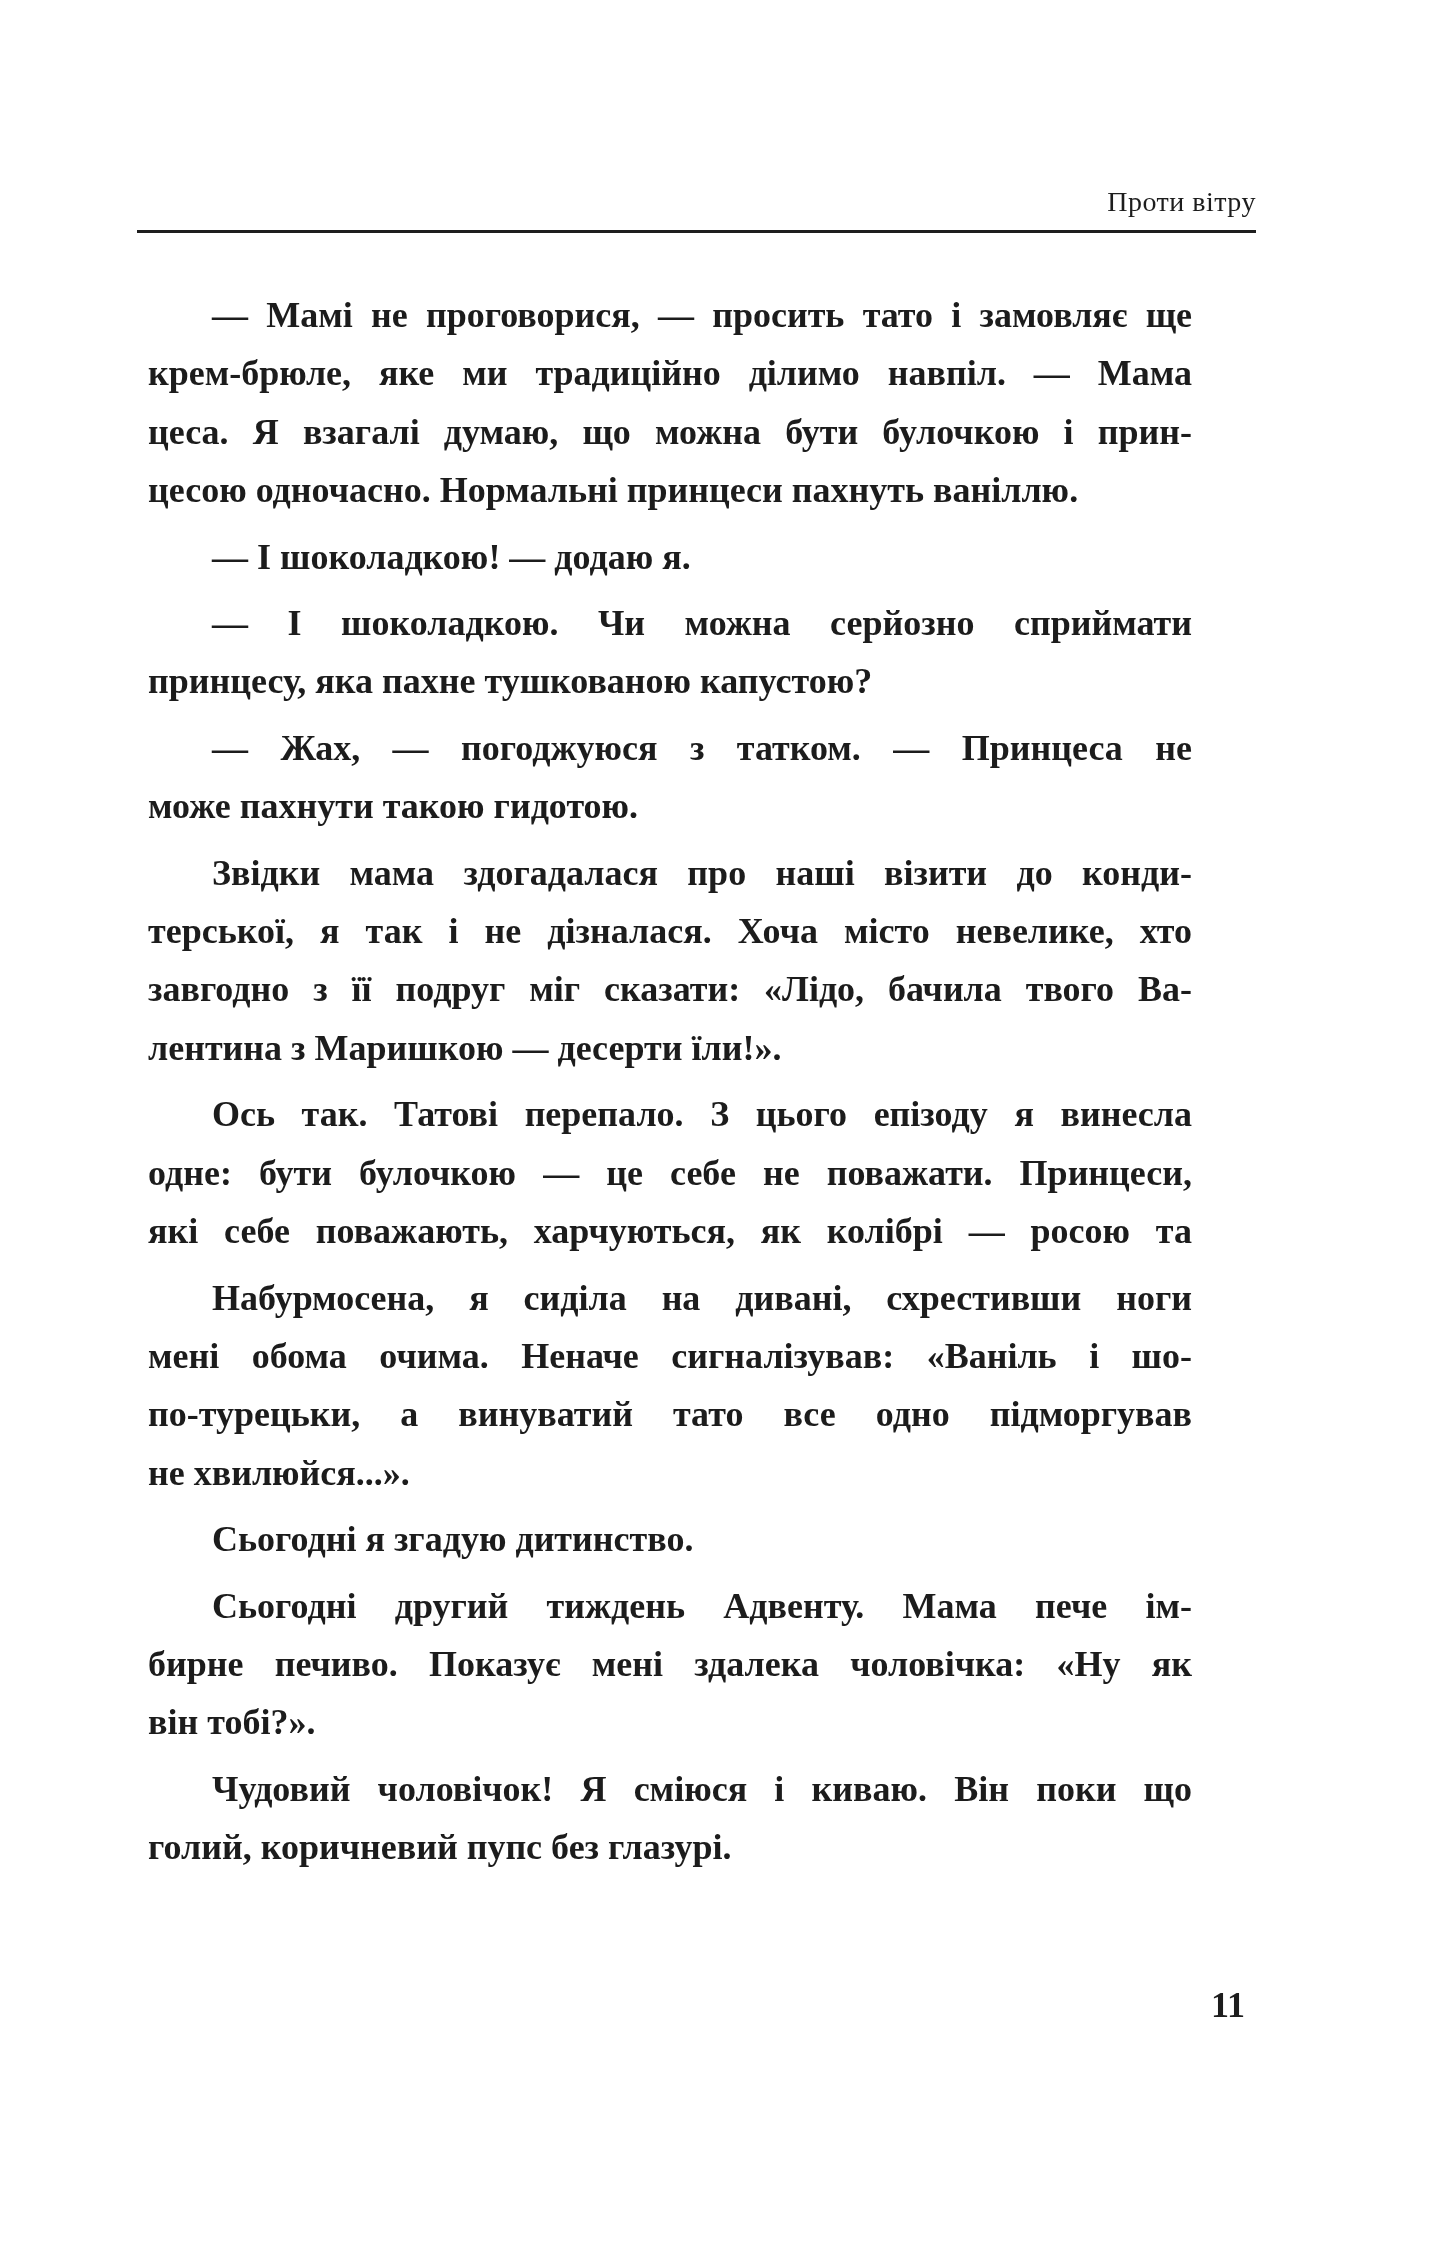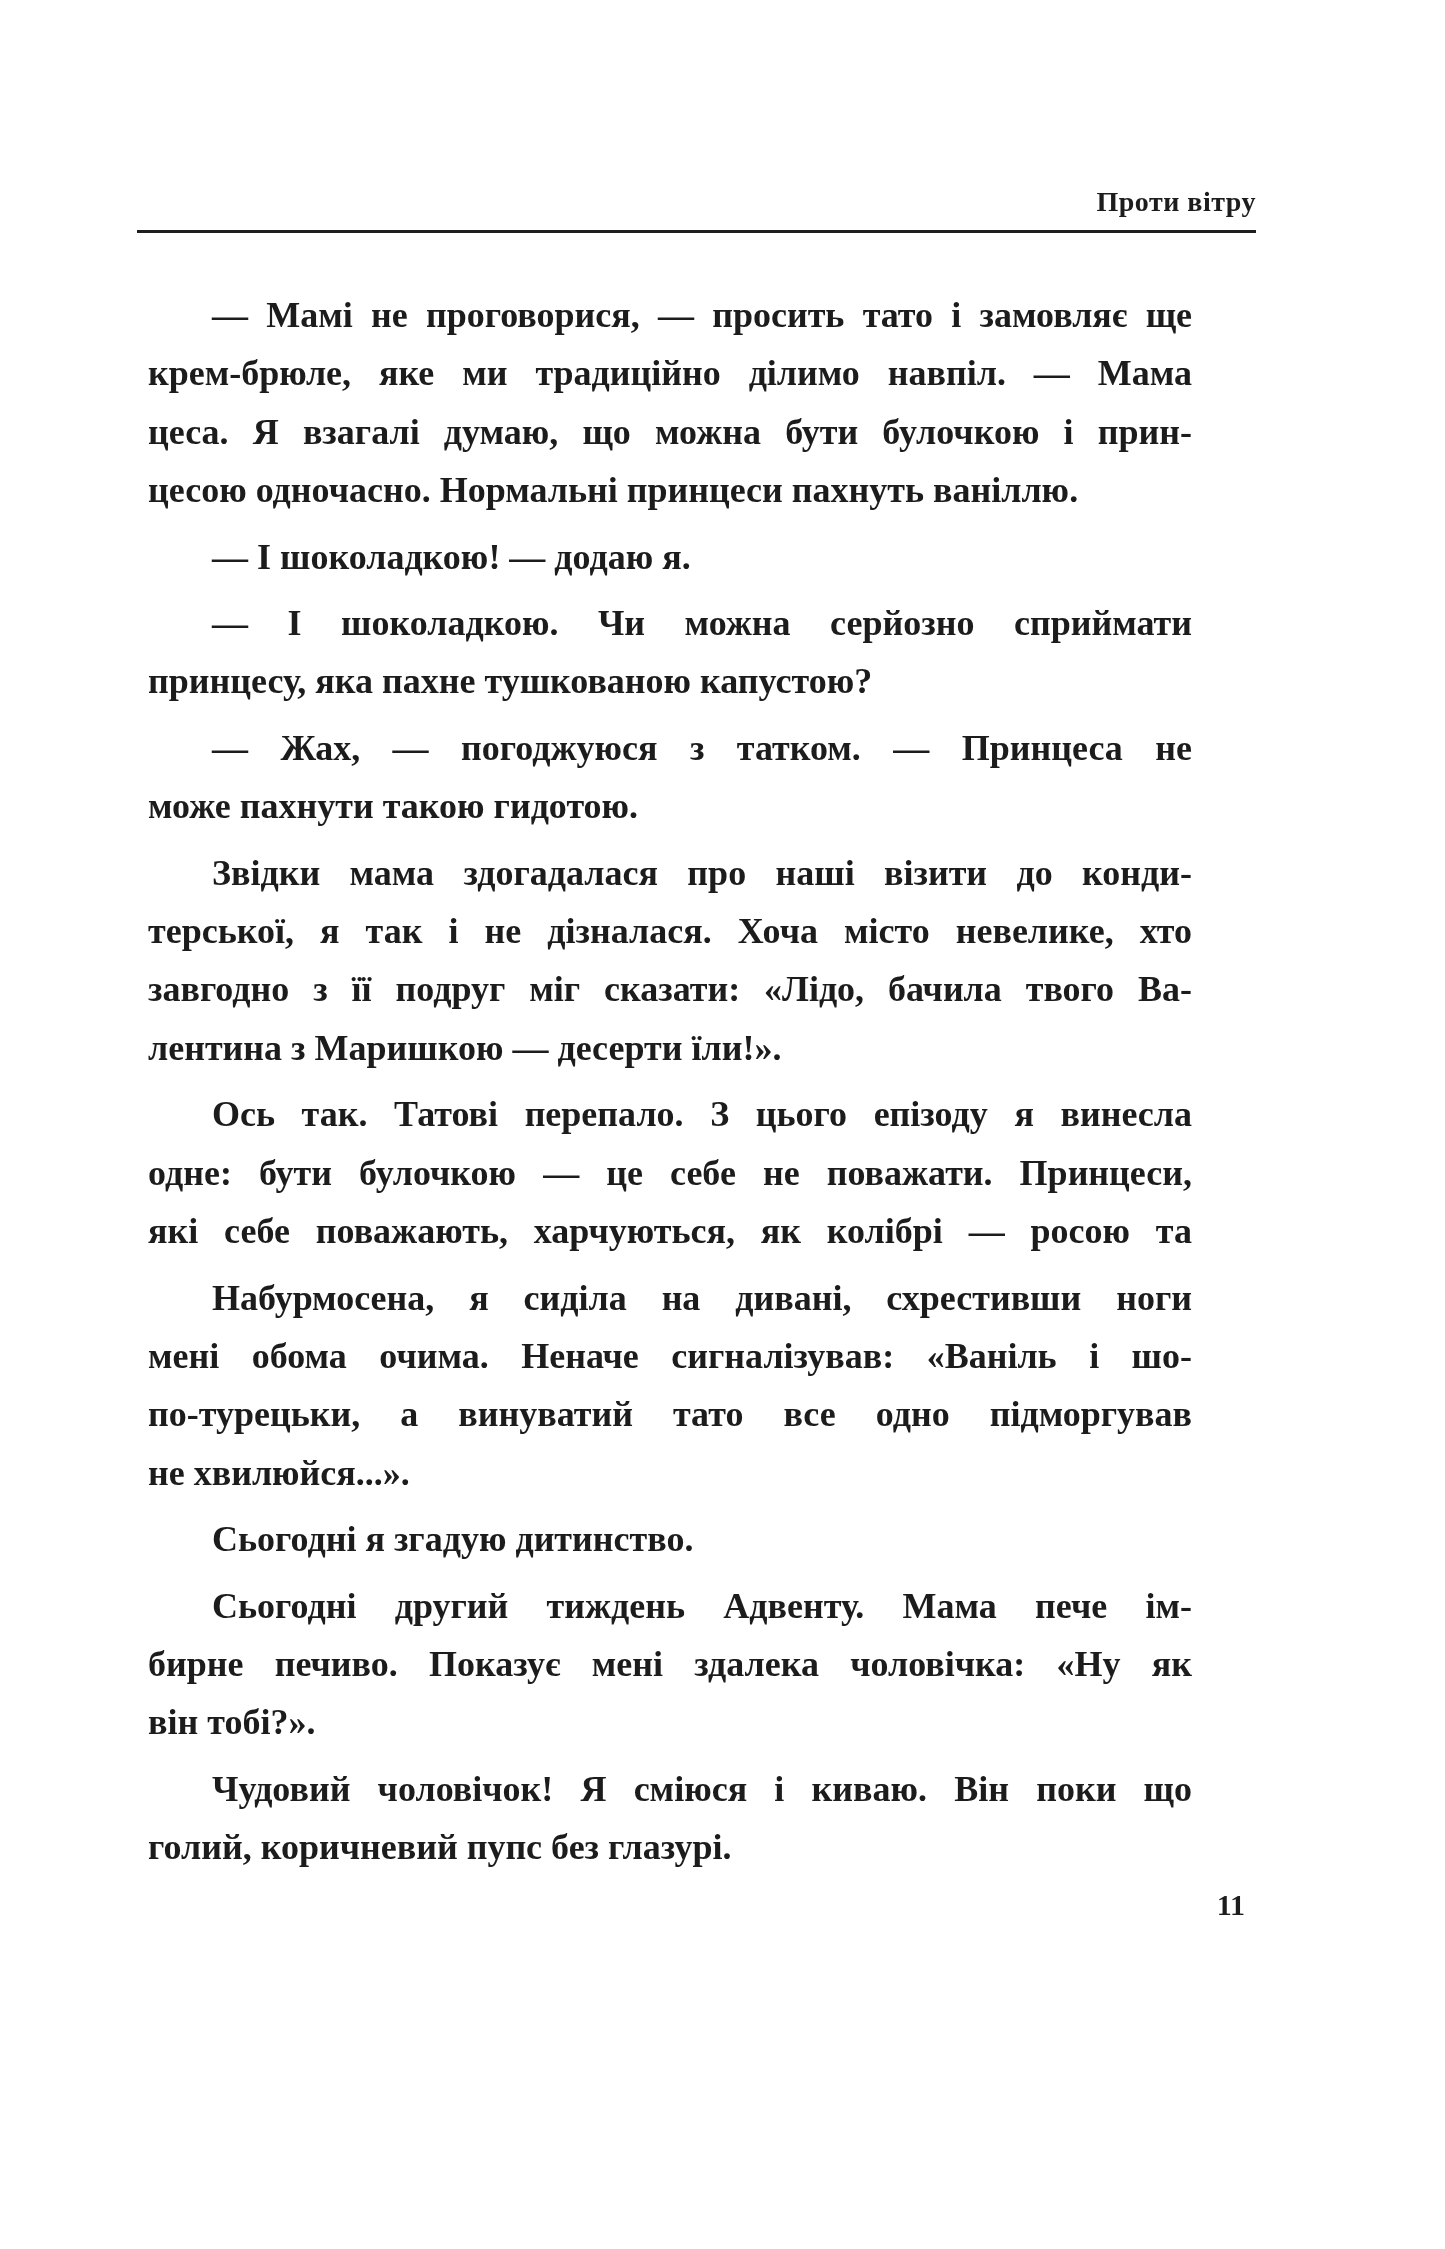--- a/index.html
+++ b/index.html
@@ -12,21 +12,21 @@
     color: #1c1c1c;
     overflow: hidden;
   }
   .running-header {
     position: absolute;
     left: 137px;
     top: 186px;
     width: 1119px;
     text-align: right;
     font-size: 28px;
-    font-weight: 700;
+    font-weight: 400;
     letter-spacing: 0.5px;
     color: #1d1d1d;
   }
   .header-rule {
     position: absolute;
     left: 137px;
     top: 230px;
     width: 1119px;
     height: 3px;
     background: #1e1e1e;
@@ -49,23 +49,23 @@
     max-height: 59px;
     overflow: hidden;
   }
   .line.first { text-indent: 64px; }
   .line.last {
     text-align-last: left;
     -moz-text-align-last: left;
   }
   .page-number {
     position: absolute;
-    top: 1888px;
+    top: 1984px;
     right: 200px;
-    font-size: 30px;
+    font-size: 36px;
     font-weight: 700;
     color: #1d1d1d;
   }
 </style>
 </head>
 <body>
 
 <div class="running-header">Проти вітру</div>
 
 <div class="header-rule"></div>

